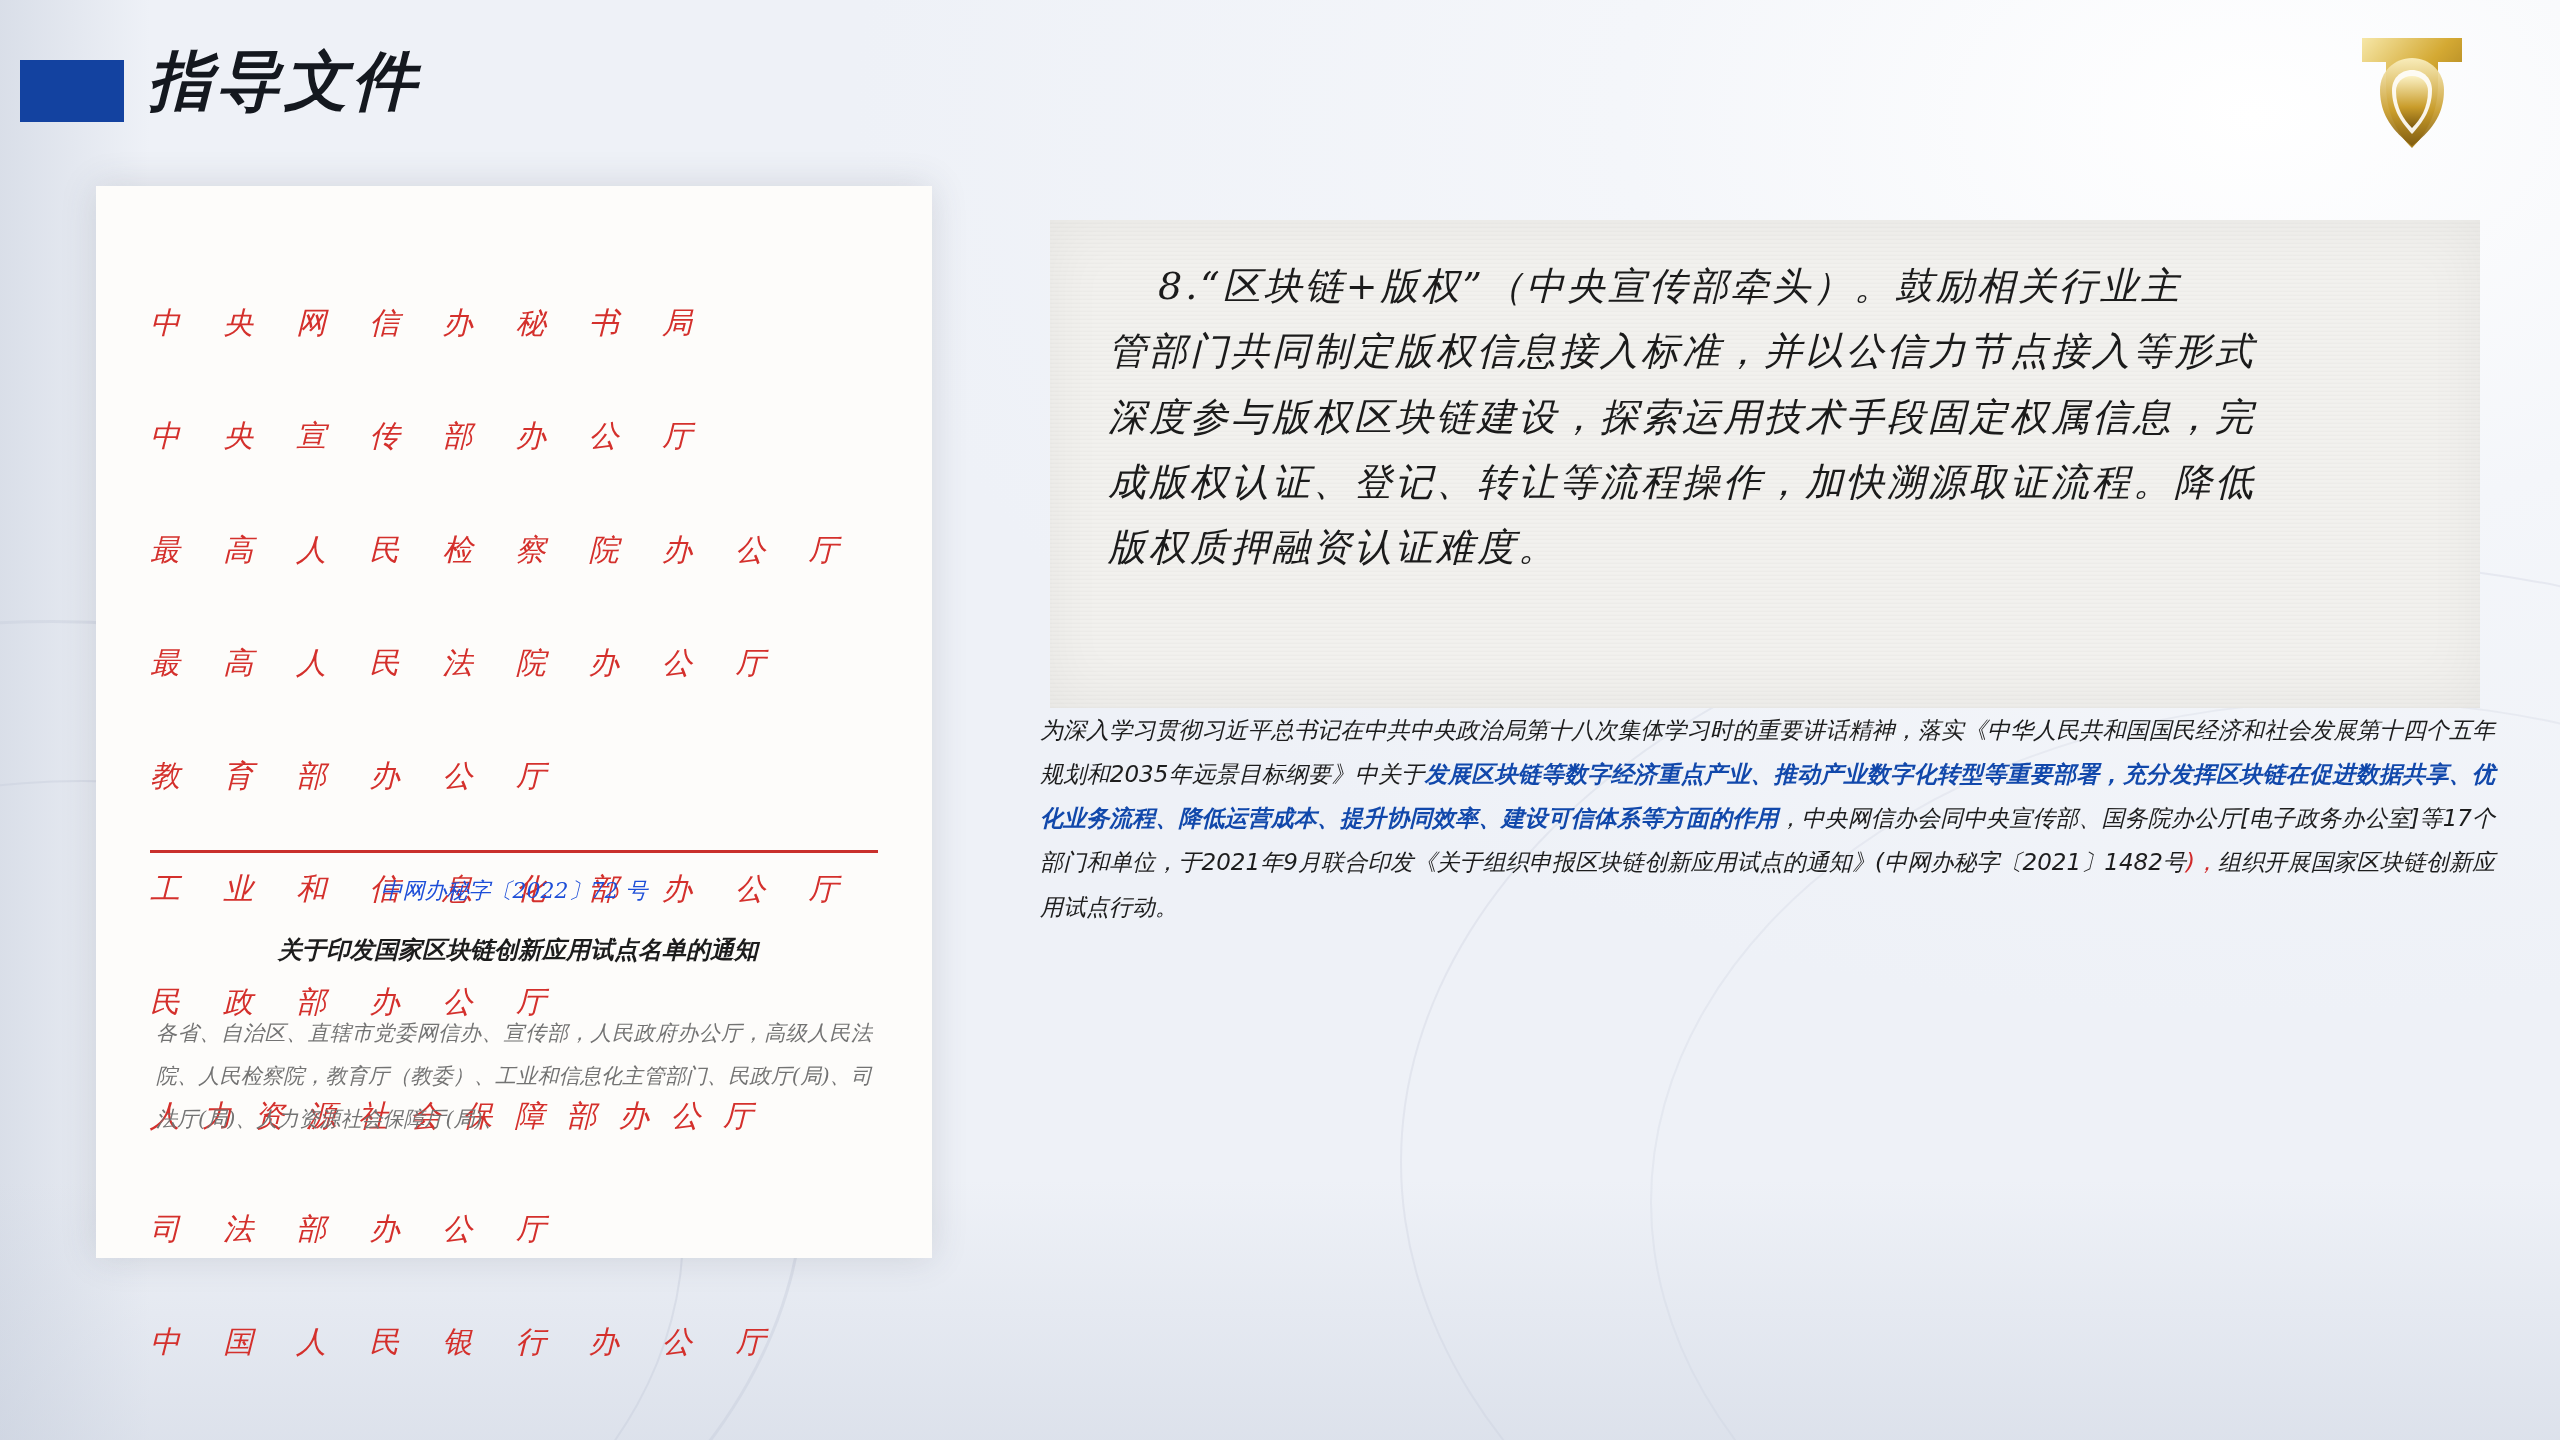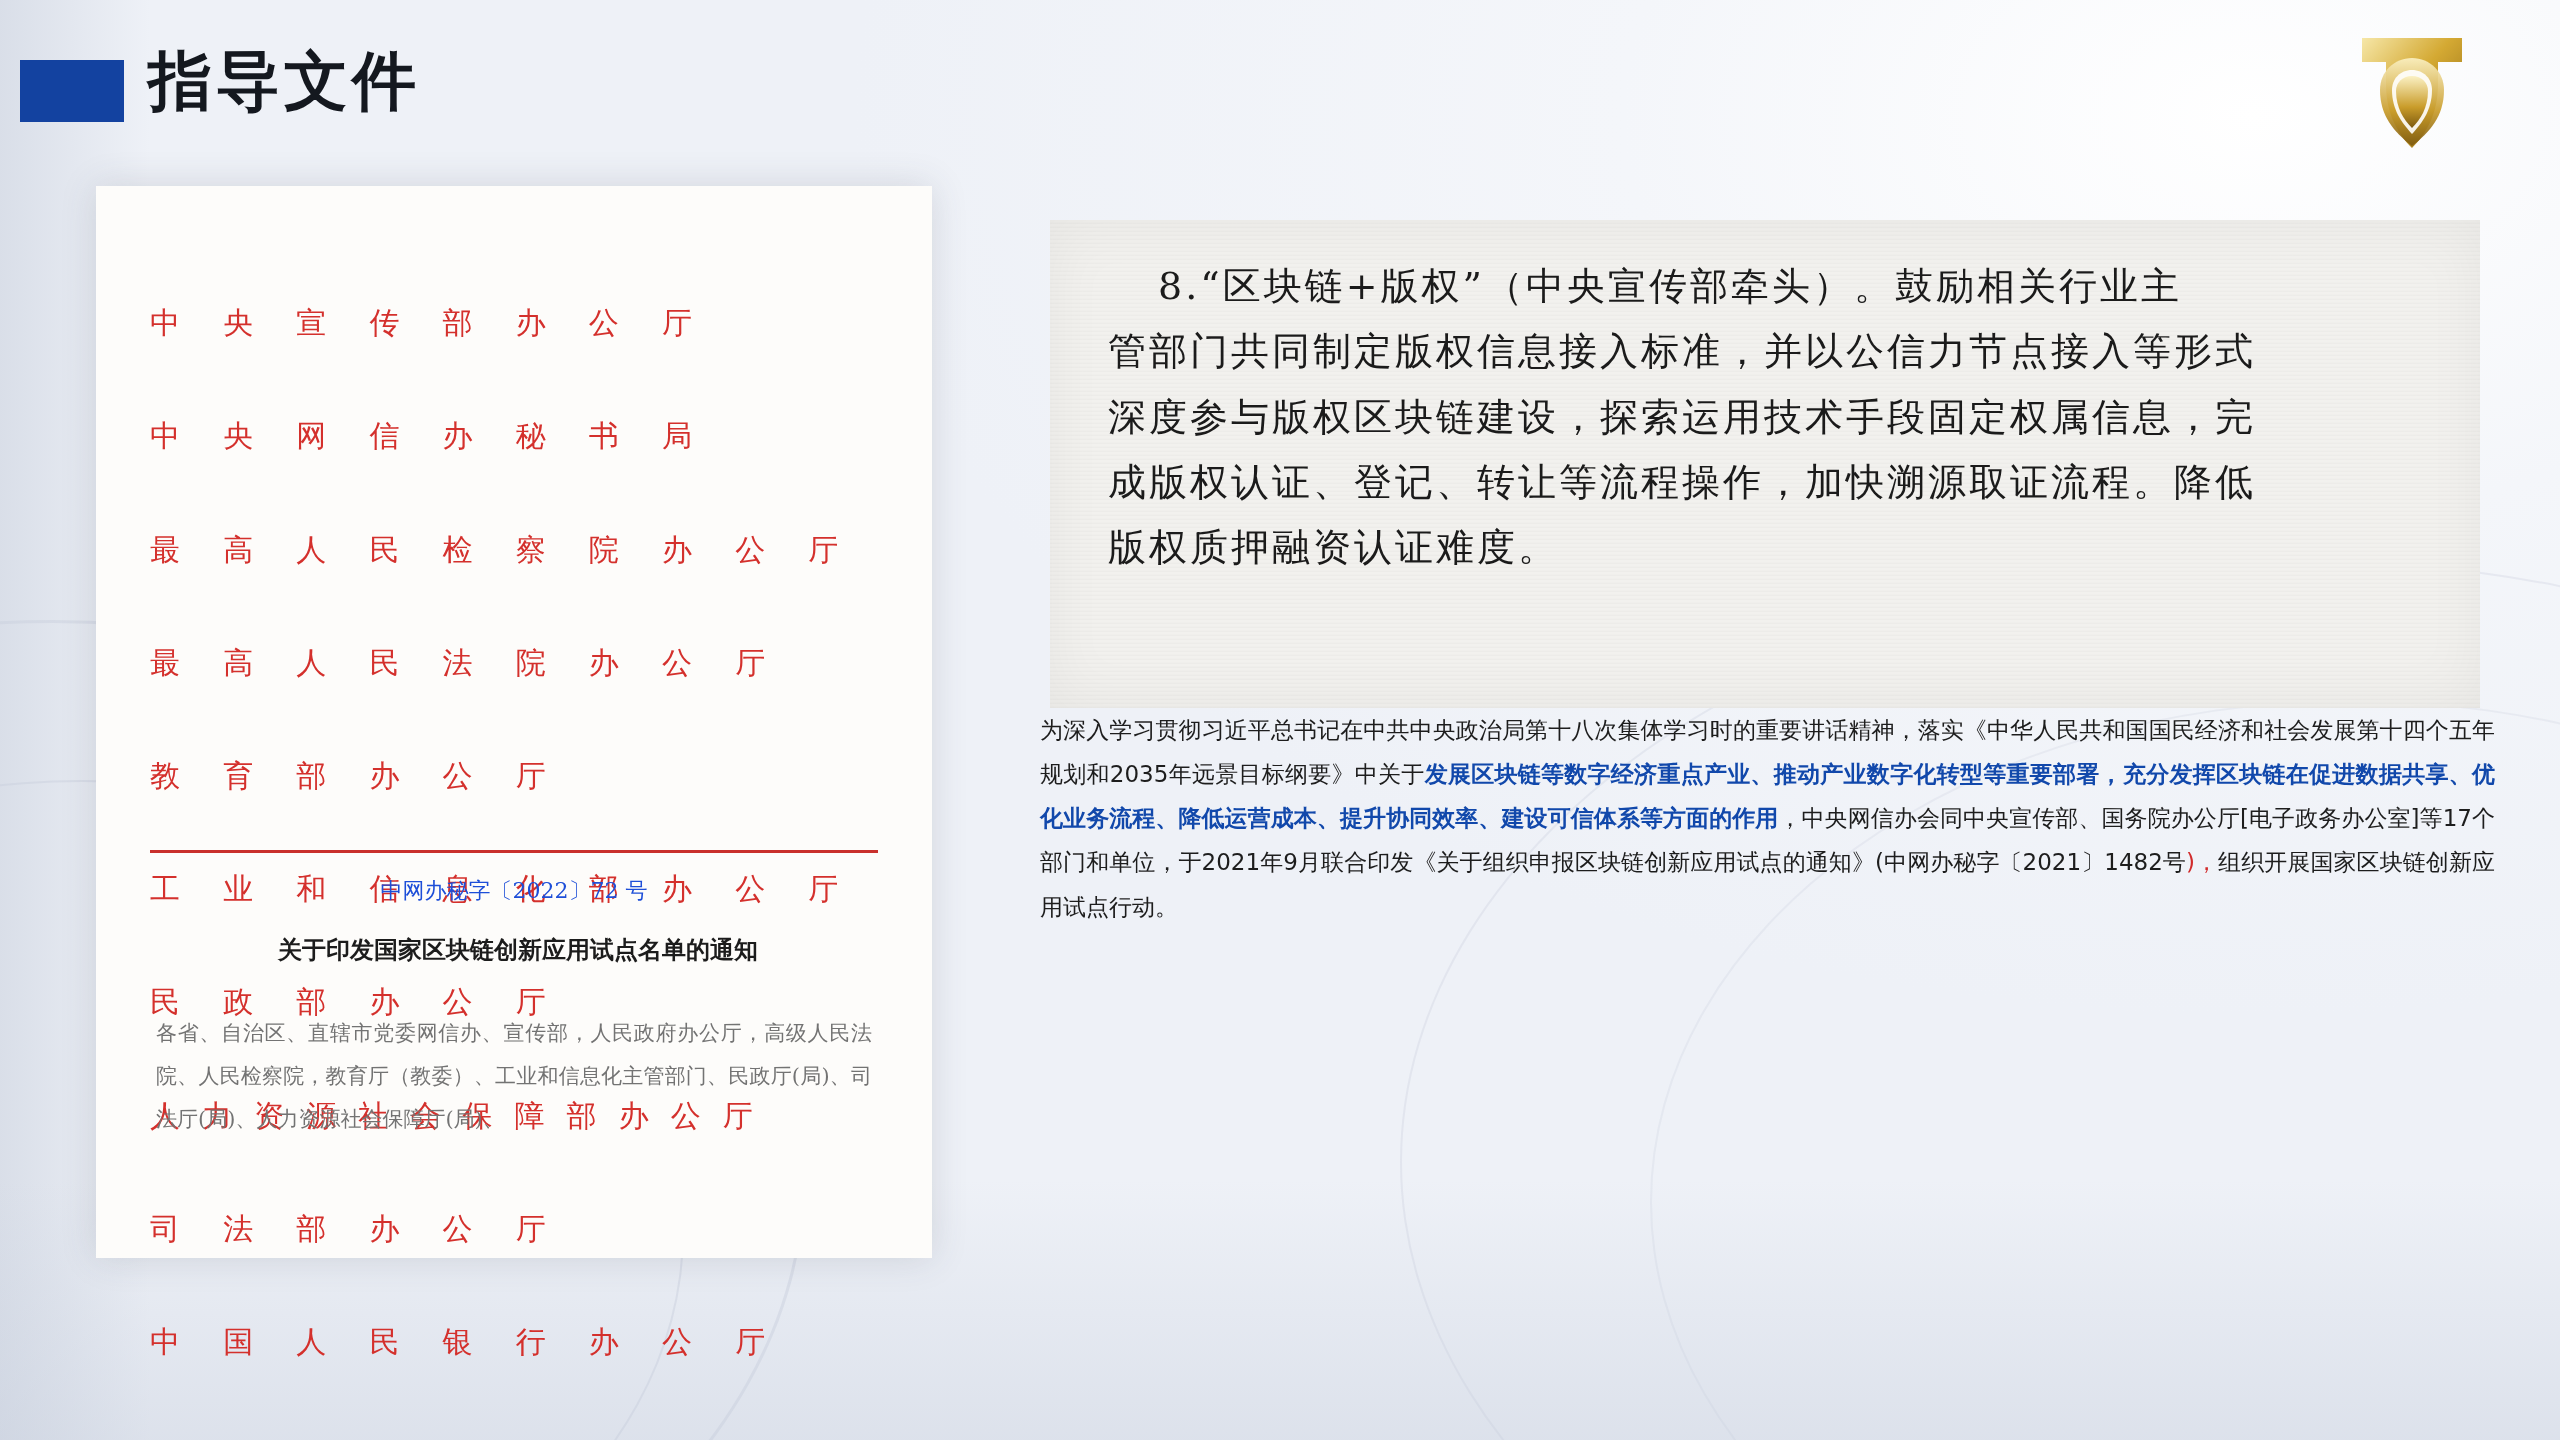--- a/index.html
+++ b/index.html
@@ -13,20 +13,21 @@
   }
 
   #slide {
     position: relative;
     width: 2560px;
     height: 1440px;
     background:
       radial-gradient(ellipse 1400px 900px at 88% 8%, #ffffff 0%, #f4f6fa 45%, #eef1f7 100%),
       linear-gradient(135deg, #ffffff 0%, #f7f8fb 40%, #eceff5 100%);
     overflow: hidden;
+    font-style: italic;
   }
 
   
   .swoosh {
     position: absolute;
     border-radius: 50%;
     border: 2px solid rgba(170,180,200,0.25);
     pointer-events: none;
   }
   .sw1 { width: 1500px; height: 1100px; left: -700px; top: 620px; border-width: 3px; }
@@ -224,22 +225,22 @@
       <path d="M10 10 H110 V34 H86 V56 C86 86 74 106 60 120 C46 106 34 86 34 56 V34 H10 Z" fill="url(#g1)"></path>
       <path d="M60 30 C78 30 92 44 92 62 C92 88 78 104 60 118 C42 104 28 88 28 62 C28 44 42 30 60 30 Z" fill="url(#g2)" opacity="0.92"></path>
       <path d="M60 42 C72 42 80 51 80 62 C80 82 70 95 60 106 C50 95 40 82 40 62 C40 51 48 42 60 42 Z" fill="#ffffff" opacity="0.9"></path>
       <path d="M60 48 C70 48 76 55 76 63 C76 80 68 92 60 100 C52 92 44 80 44 63 C44 55 50 48 60 48 Z" fill="url(#g2)"></path>
     </svg>
   </div>
 
   <div class="doc-card">
     <div class="doc-inner">
       <div class="seal-grid">
+        <span class="row">中    央    网    信    办    秘    书    局</span>
         <span class="row">中    央    宣    传    部    办    公    厅</span>
-        <span class="row">中    央    网    信    办    秘    书    局</span>
         <span class="row">最    高    人    民    检    察    院    办    公    厅</span>
         <span class="row">最    高    人    民    法    院    办    公    厅</span>
         <span class="row">教    育    部    办    公    厅</span>
         <span class="row">工    业    和    信    息    化    部    办    公    厅</span>
         <span class="row">民    政    部    办    公    厅</span>
         <span class="row">人  力  资  源  社  会  保  障  部  办  公  厅</span>
         <span class="row">司    法    部    办    公    厅</span>
         <span class="row">中    国    人    民    银    行    办    公    厅</span>
         
         

